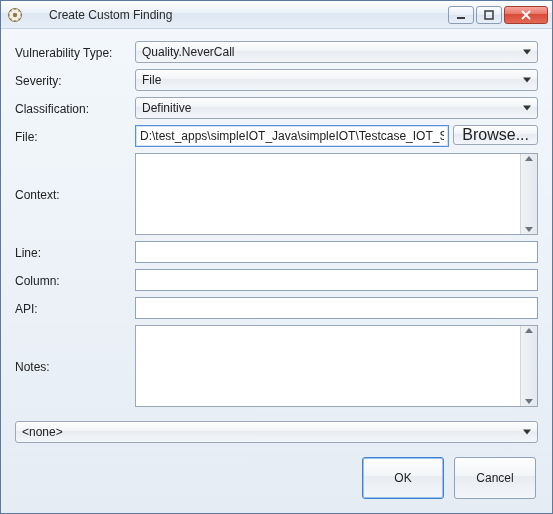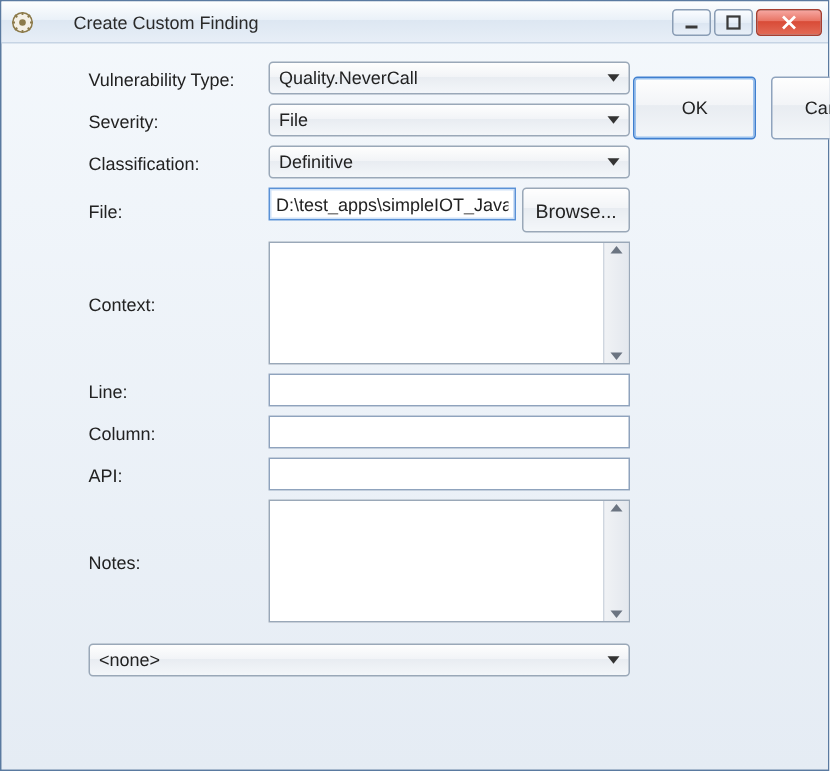--- a/index.html
+++ b/index.html
@@ -53,22 +53,21 @@
     border-color: #a63e30;
     color: #fff;
     width: 44px;
   }
   .winbtn svg { display: block; }
 
   .client {
     flex: 1;
     padding: 12px 14px 10px 14px;
     display: flex;
-    flex-direction: row;
-    margin-left: 44px;
+    flex-direction: column;
   }
   .form {
     flex: 1;
     display: flex;
     flex-direction: column;
     gap: 6px;
   }
   .row {
     display: flex;
     align-items: center;
@@ -112,27 +111,27 @@
     font-family: inherit;
     font-size: 12px;
     color: #222;
     outline: none;
   }
   .textinput.focused {
     border-color: #5a91d6;
     box-shadow: 0 0 0 1px #cfe2f8 inset;
   }
   .btn {
-    height: 30px;
+    height: 20px;
     border: 1px solid #9aa8b8;
     border-radius: 3px;
     background: linear-gradient(to bottom, #fefefe 0%, #f2f4f7 45%, #e8ecf1 46%, #f3f6f9 100%);
     padding: 0 8px;
     font-family: inherit;
-    font-size: 13px;
+    font-size: 16px;
     color: #222;
     display: flex; align-items: center;
   }
   .textarea-wrap {
     flex: 1;
     display: flex;
     background: #fff;
     border: 1px solid #9aa8b8;
     position: relative;
   }

